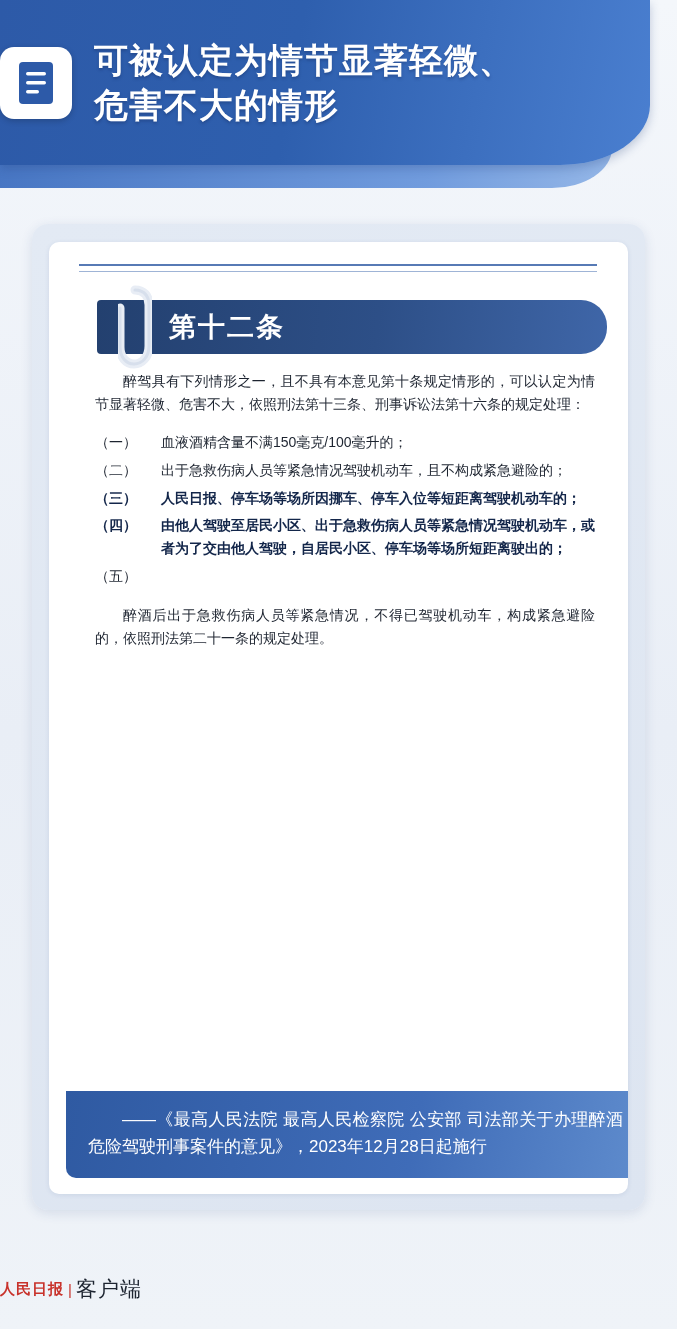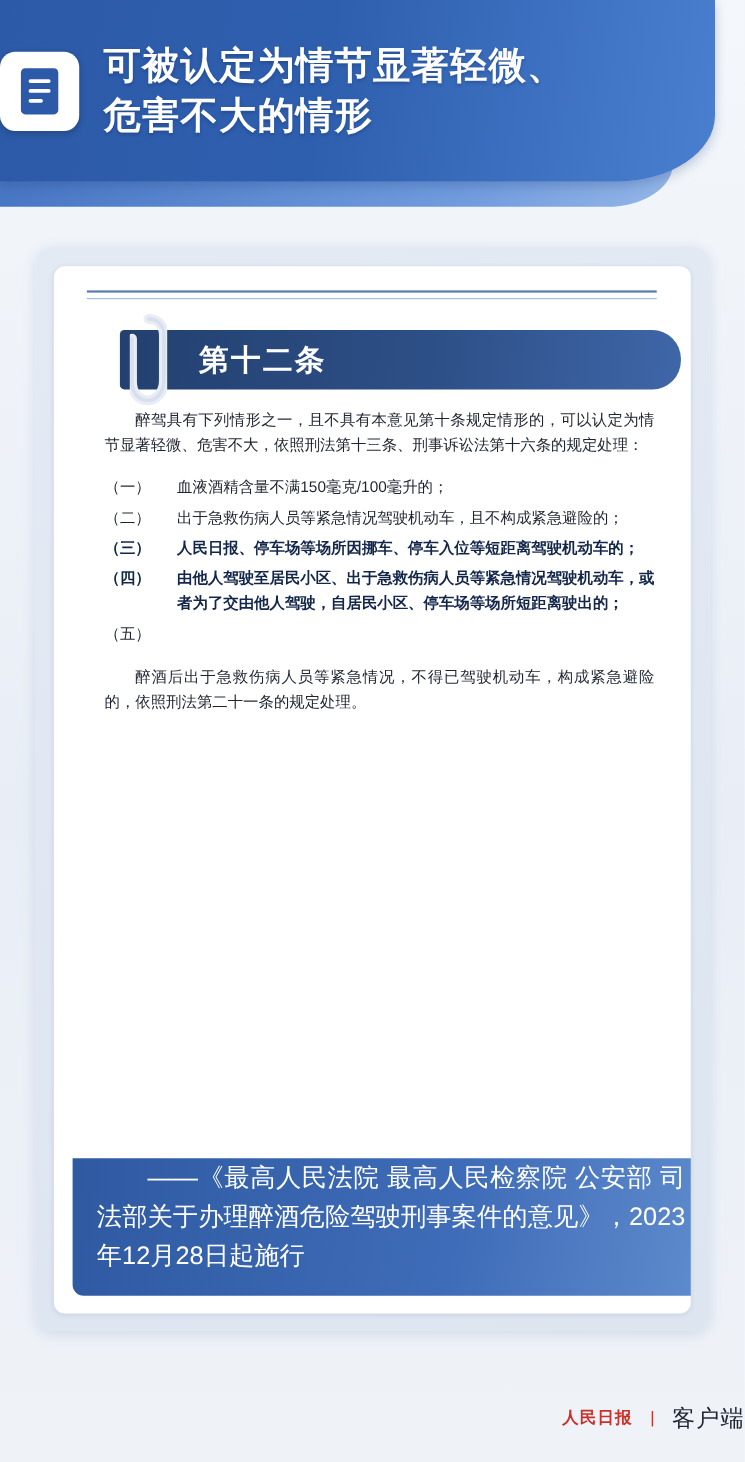--- a/index.html
+++ b/index.html
@@ -125,21 +125,21 @@
   
   .ribbon-wrap {
     position: absolute;
     top: 58px;
     left: 44px;
     width: 510px;
     height: 54px;
   }
   .ribbon {
     position: absolute;
-    left: 16px;
+    left: 4px;
     top: 0;
     width: 510px;
     height: 54px;
     background: linear-gradient(95deg, #23406f 0%, #2d4f87 55%, #3f66a8 100%);
     border-radius: 4px 26px 26px 4px;
     display: flex;
     align-items: center;
     box-sizing: border-box;
     padding-left: 72px;
   }
@@ -200,40 +200,40 @@
     margin-top: 17px;
   }
 
   
   .source {
     position: absolute;
     left: 17px;
     bottom: 16px;
     width: 579px;
     box-sizing: border-box;
-    padding: 0 22px 18px 22px;
+    padding: 16px 22px 18px 22px;
     background: linear-gradient(100deg, #2f5aa2 0%, #3f6cb8 60%, #5f8ccd 100%);
     border-radius: 0 0 10px 10px;
     color: #ffffff;
-    font-size: 23px;
+    font-size: 17px;
     line-height: 1.55;
     text-align: justify;
     text-indent: 2em;
   }
 
   
   .brand {
     position: absolute;
     bottom: 26px;
     left: 0;
     width: 677px;
     display: flex;
     align-items: center;
-    justify-content: flex-end;
-    gap: 16px;
+    justify-content: flex-start;
+    gap: 4px;
   }
   .brand-mark {
     color: #c8322b;
     font-size: 15px;
     font-weight: bold;
     letter-spacing: 1px;
   }
   .brand-sep {
     color: #c8322b;
     font-size: 15px;

